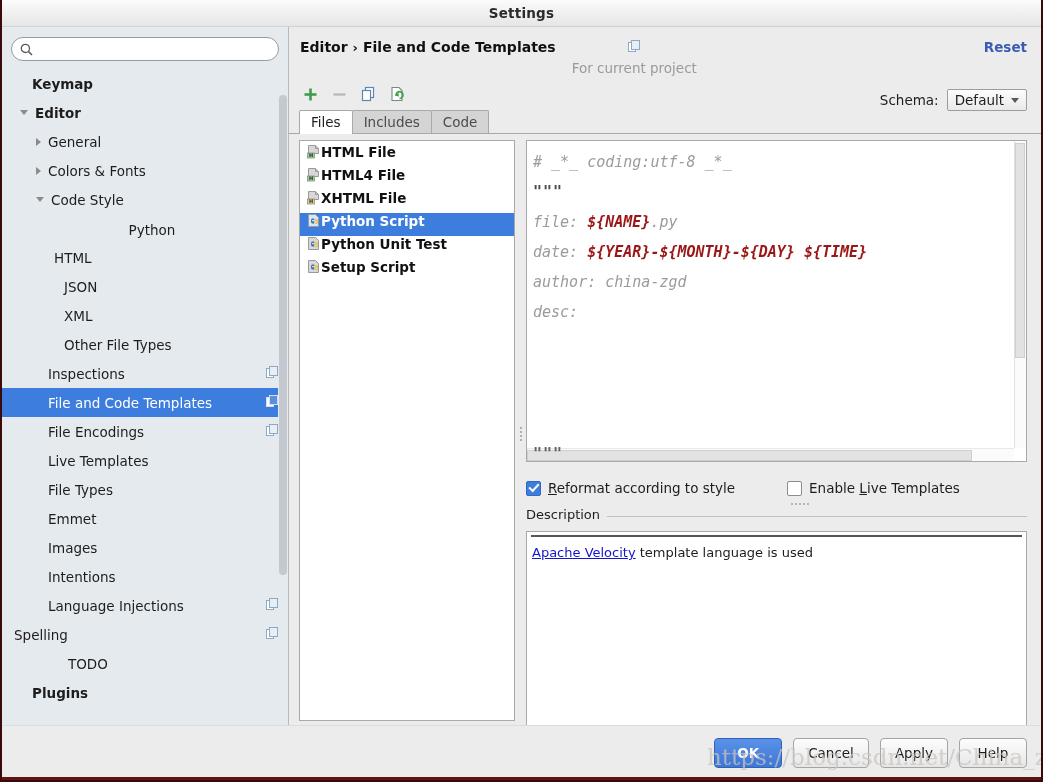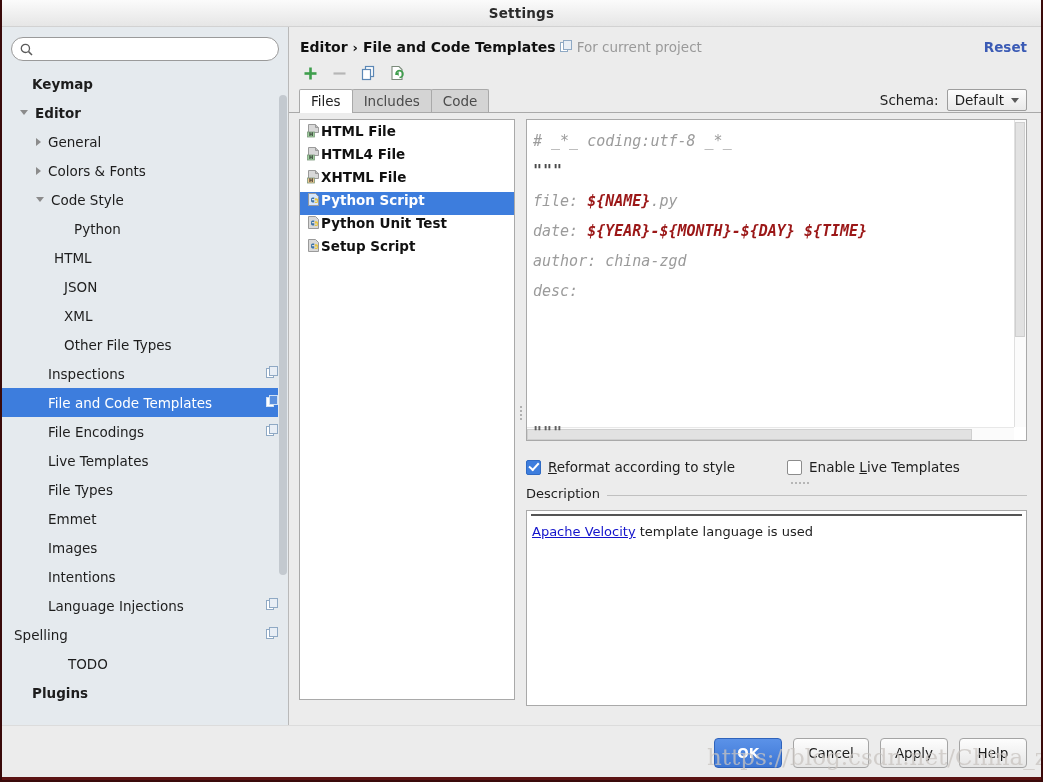--- a/index.html
+++ b/index.html
@@ -116,24 +116,24 @@
     background: #ececec;
     padding: 0;
   }
   .crumbs-row {
     display: flex; align-items: baseline;
     padding: 12px 14px 0 11px;
   }
   .crumb { font-size: 14px; font-weight: bold; color: #101010; }
   .crumb-sep { font-size: 13px; font-weight: bold; color: #101010; margin: 0 5px; }
   .for-project {
-    margin-left: 4px;
+    margin-left: 16px;
     font-size: 13.5px;
     color: #9a9a9a;
-    display: flex; align-items: center; gap: 5px;
+    display: flex; align-items: center; gap: 5px; flex-direction: column;
   }
   .reset-link {
     margin-left: auto;
     font-size: 13.5px;
     font-weight: bold;
     color: #3b5bb5;
     cursor: pointer;
   }
   .schema-row {
     position: absolute; right: 14px; top: 62px;
@@ -415,21 +415,21 @@
             <span class="label">General</span>
           </div>
           <div class="tree-item" style="padding-left: 34px;">
             <span class="arrow collapsed"></span>
             <span class="label">Colors &amp; Fonts</span>
           </div>
           <div class="tree-item" style="padding-left: 34px;">
             <span class="arrow expanded"></span>
             <span class="label">Code Style</span>
           </div>
-          <div class="tree-item" style="padding-left: 60px;">
+          <div class="tree-item" style="padding-left: 24px; flex-direction: column;">
             <span class="arrow none"></span>
             <span class="label">Python</span>
           </div>
           <div class="tree-item" style="padding-left: 40px;">
             <span class="arrow none"></span>
             <span class="label">HTML</span>
           </div>
           <div class="tree-item" style="padding-left: 50px;">
             <span class="arrow none"></span>
             <span class="label">JSON</span>

